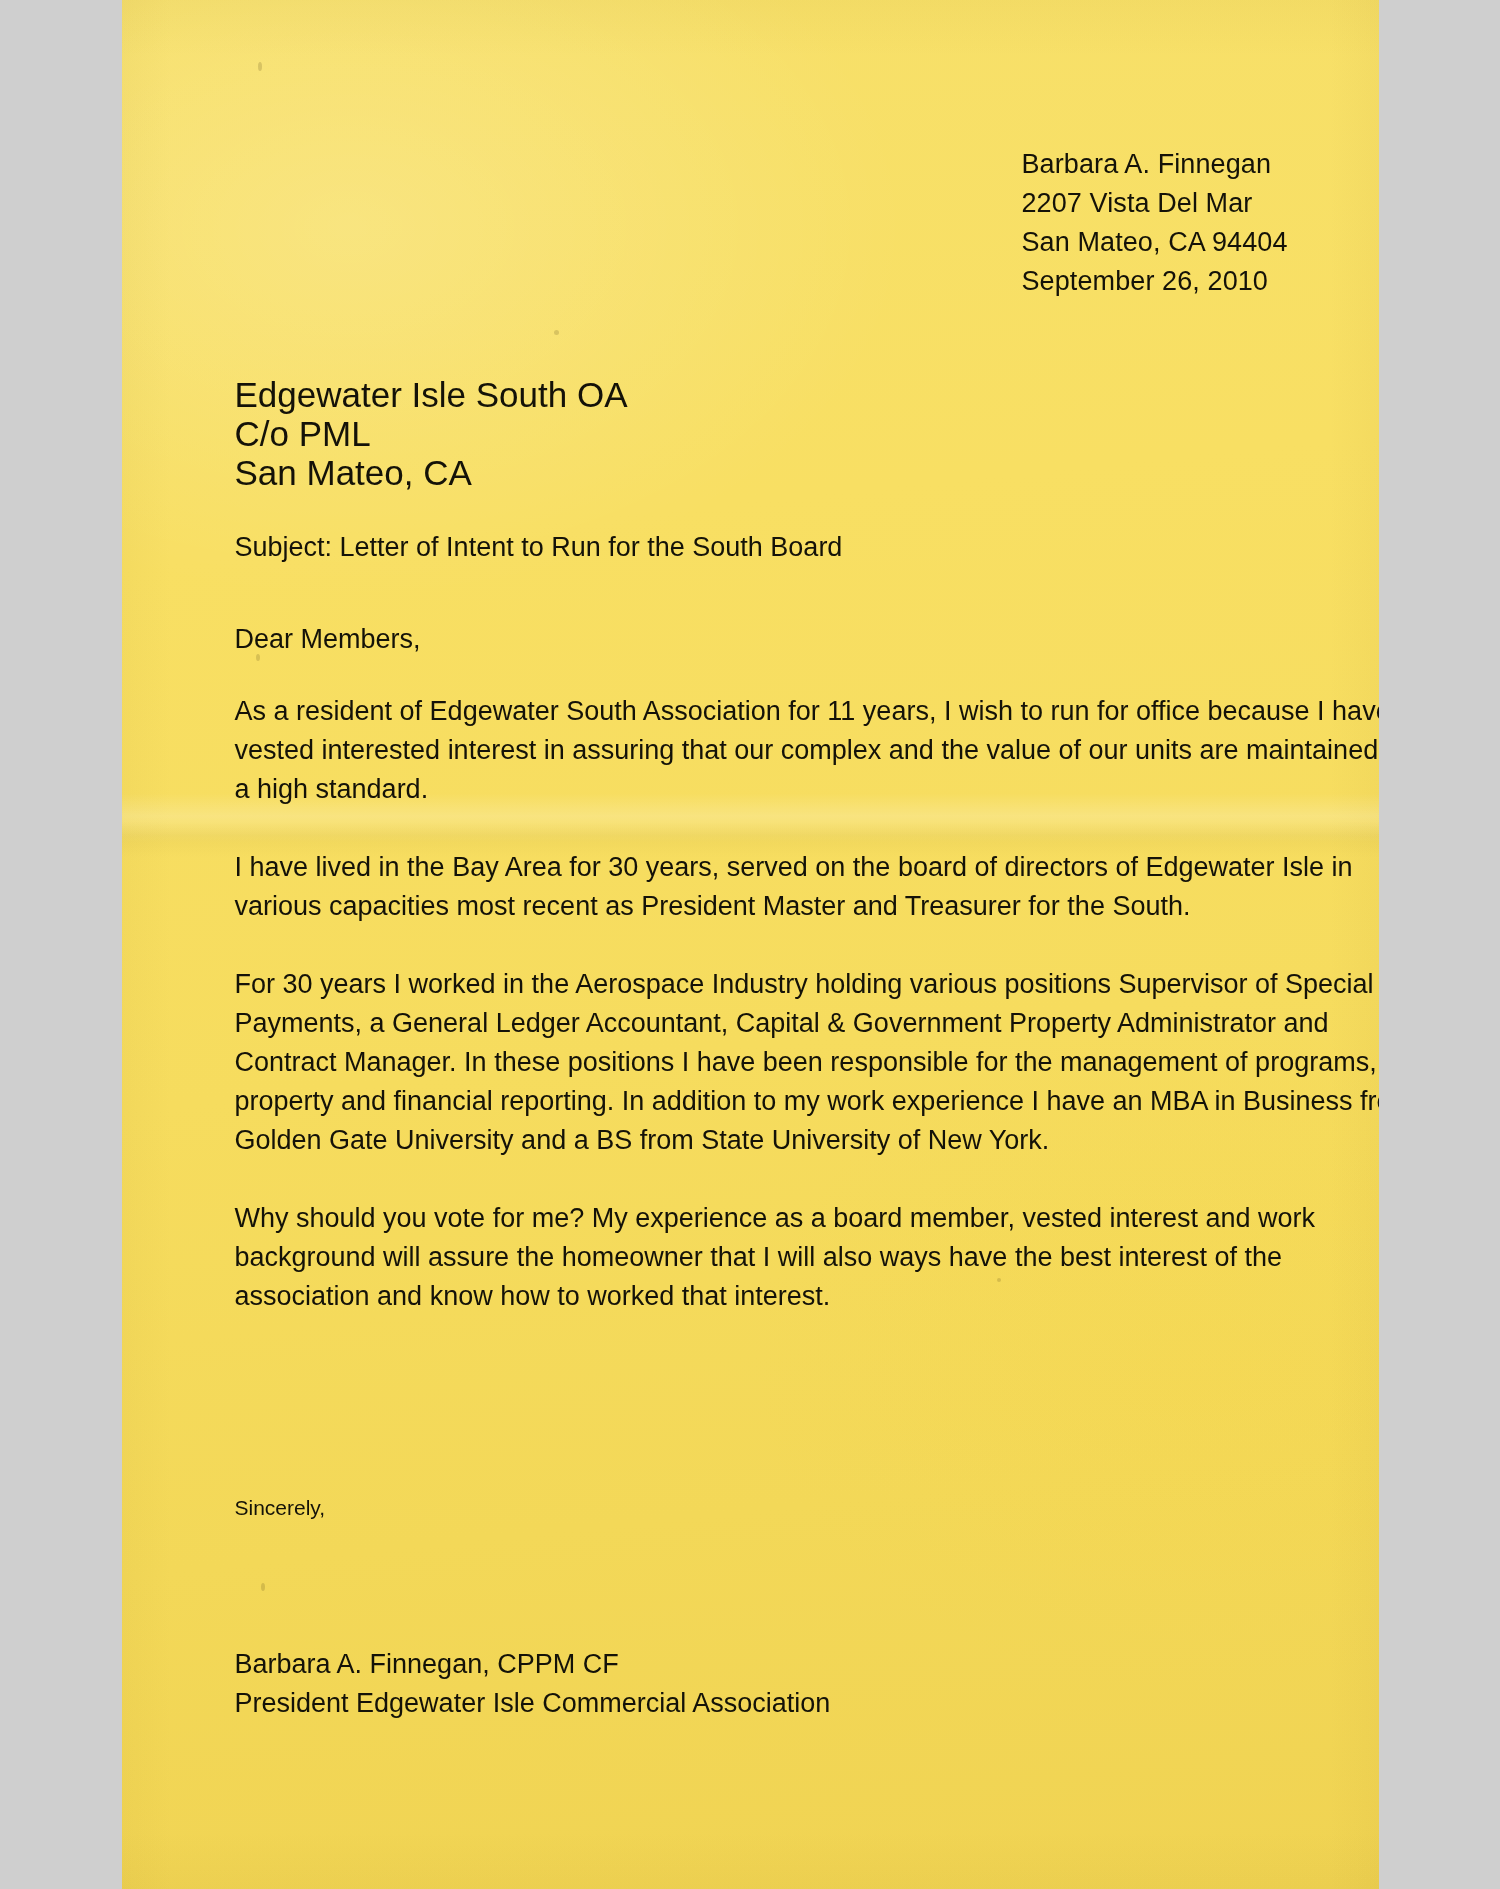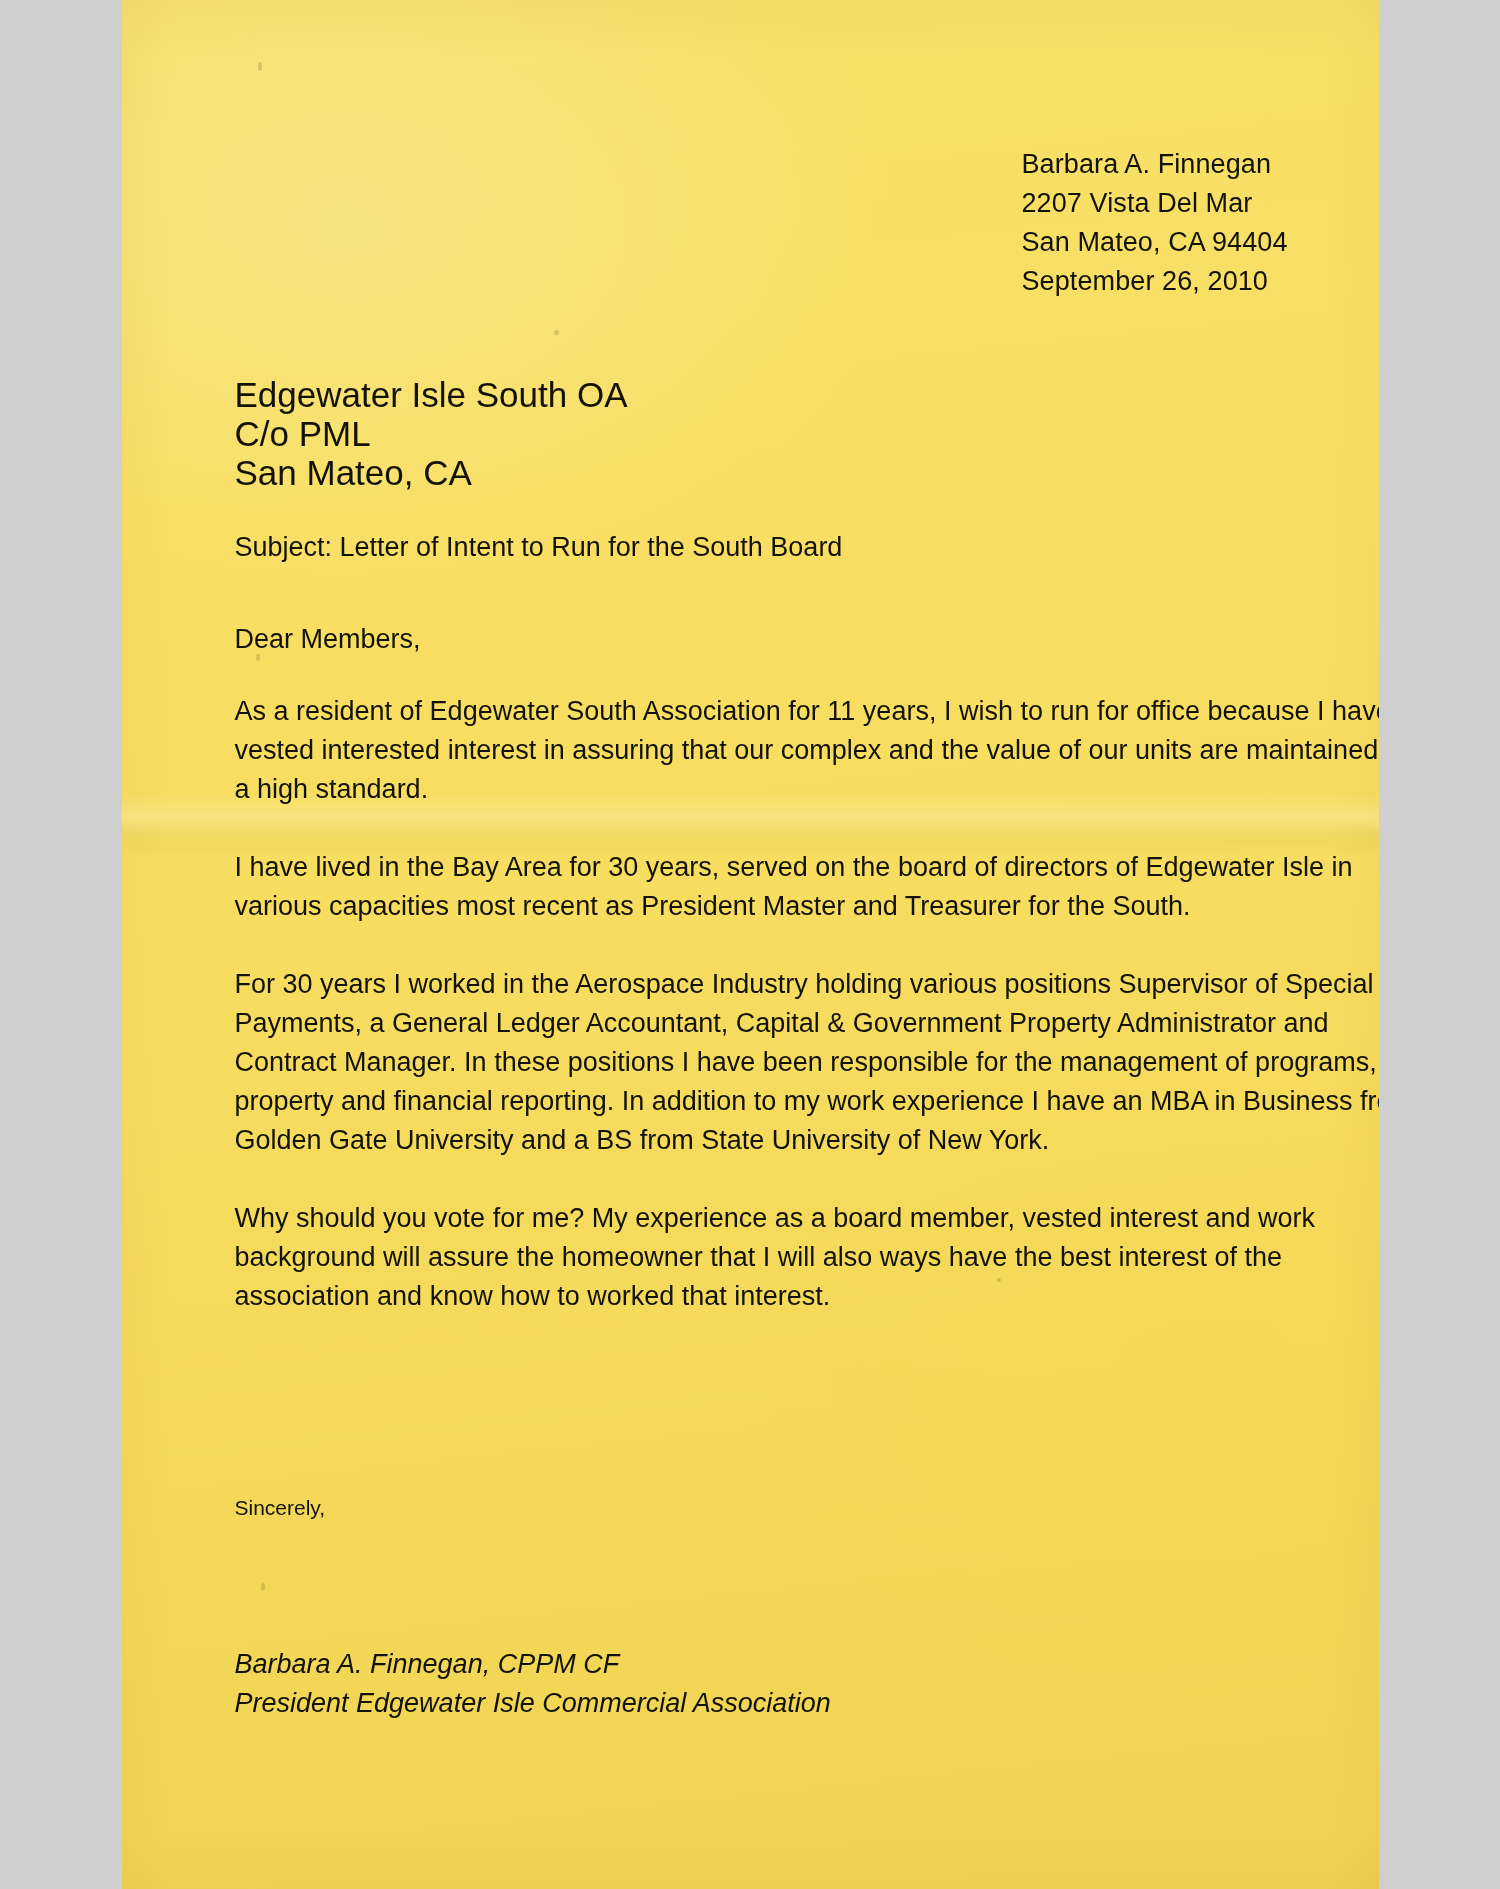--- a/index.html
+++ b/index.html
@@ -87,21 +87,20 @@
     top: 1488px;
     font-size: 21px;
     line-height: 39px;
   }
   .signature-block {
     position: absolute;
     left: 113px;
     top: 1645px;
     font-size: 27px;
     line-height: 39px;
-    font-style: italic;
   }
   .line { display: block; }
 </style>
 </head>
 <body>
 
 <div class="page">
 
   <div class="grain"></div>
   <div class="speck" style="left:136px; top:62px; width:4px; height:9px;"></div>

